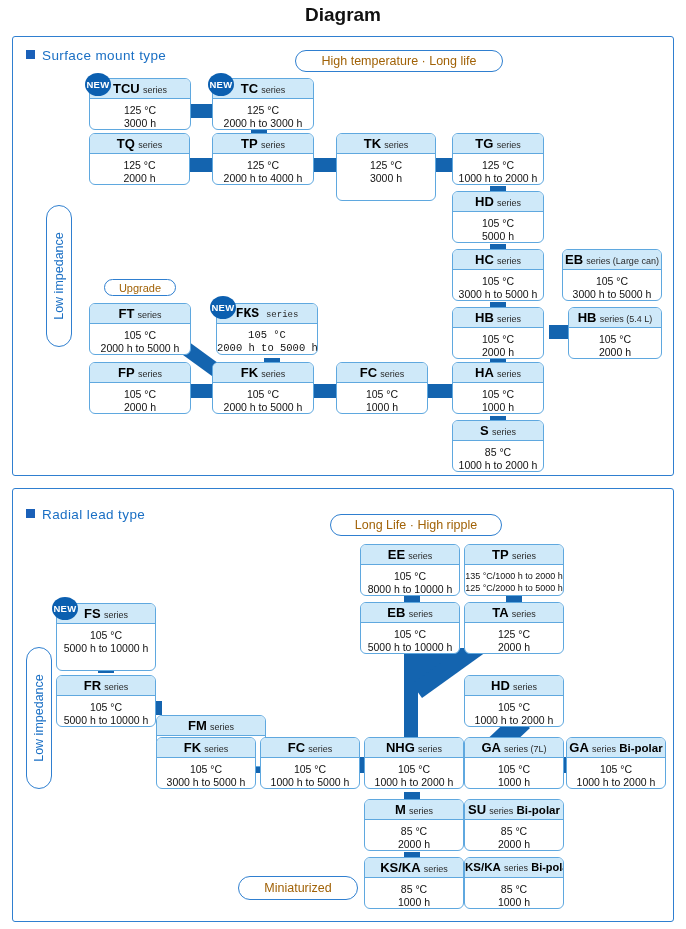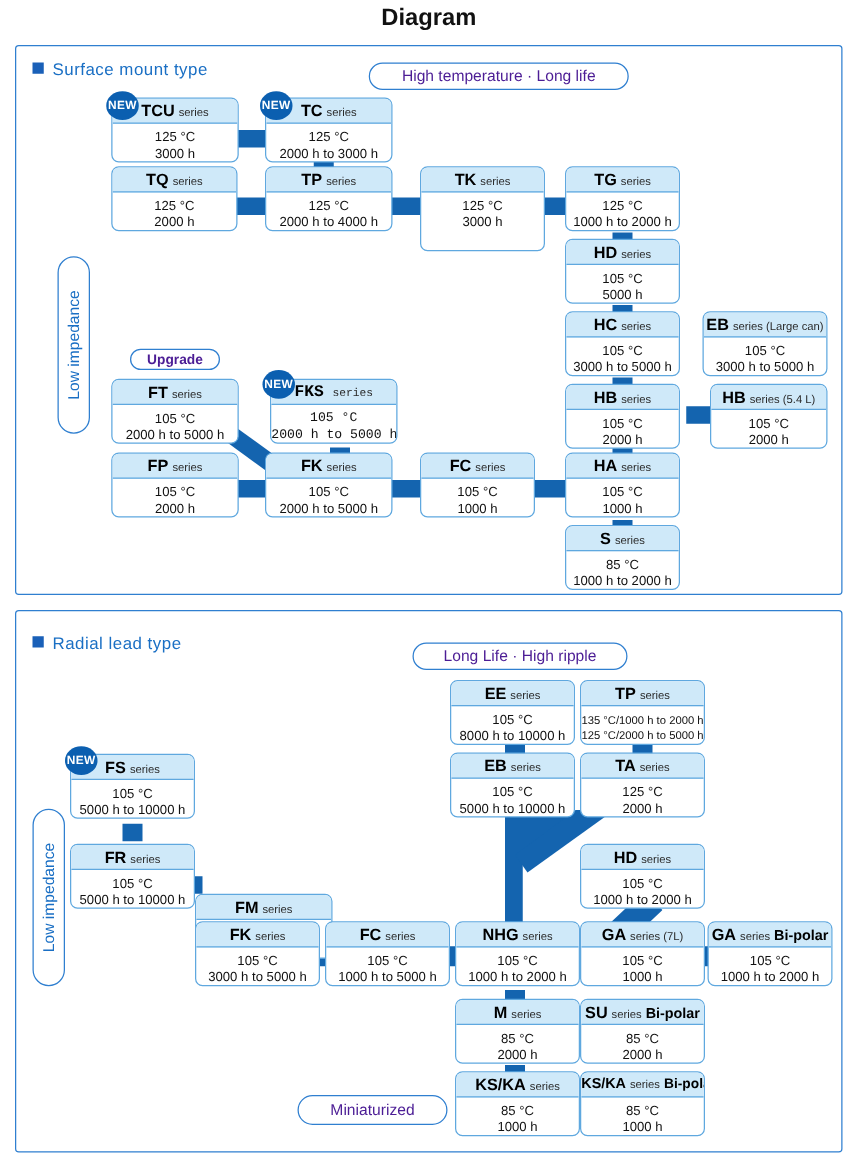--- a/index.html
+++ b/index.html
@@ -25,25 +25,25 @@
     white-space:nowrap;
   }
   .section-head .sq{
     display:inline-block;width:9px;height:9px;background:#1a60b8;
     margin-right:7px;vertical-align:1px;
   }
 
   
   .pill{
     position:absolute;border:1px solid #2f7fd0;border-radius:20px;
-    background:#fff;color:#4c1d95;font-size:12.5px;
+    background:#fff;color:#a16207;font-size:12.5px;
     display:flex;align-items:center;justify-content:center;
     white-space:nowrap;box-sizing:border-box;
   }
-  .pill.small{font-size:11px;font-weight:bold;}
+  .pill.small{font-size:11px;font-weight:normal;}
 
   
   .vpill{
     position:absolute;border:1px solid #2f7fd0;border-radius:20px;
     background:#fff;box-sizing:border-box;
   }
   .vpill span{
     position:absolute;left:50%;top:50%;
     transform:translate(-50%,-50%) rotate(-90deg);
     transform-origin:center center;
@@ -330,21 +330,21 @@
 </div>
 
 <div class="box" style="left:464px;top:602px;width:100px;height:52px;">
   <div class="bhead"><b>TA</b> <i>series</i></div>
   <div class="bbody">
     <div>125 °C</div>
       <div>2000 h</div>
   </div>
 </div>
 
-<div class="box" style="left:56px;top:603px;width:100px;height:52px;">
+<div class="box" style="left:56px;top:603px;width:100px;height:68px;">
   <div class="bhead"><b>FS</b> <i>series</i></div>
   <div class="bbody">
     <div>105 °C</div>
       <div>5000 h to 10000 h</div>
   </div>
 </div>
 <div class="newbadge" style="left:52px;top:597px;">NEW</div>
 
 <div class="box" style="left:56px;top:675px;width:100px;height:52px;">
   <div class="bhead"><b>FR</b> <i>series</i></div>

